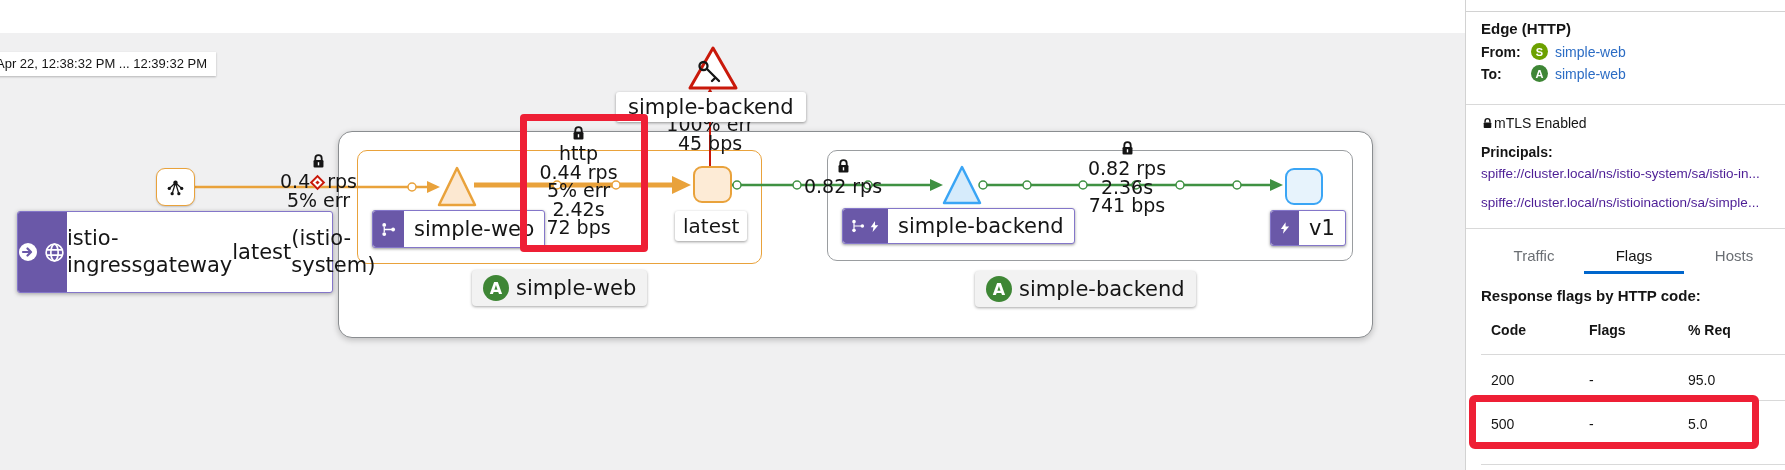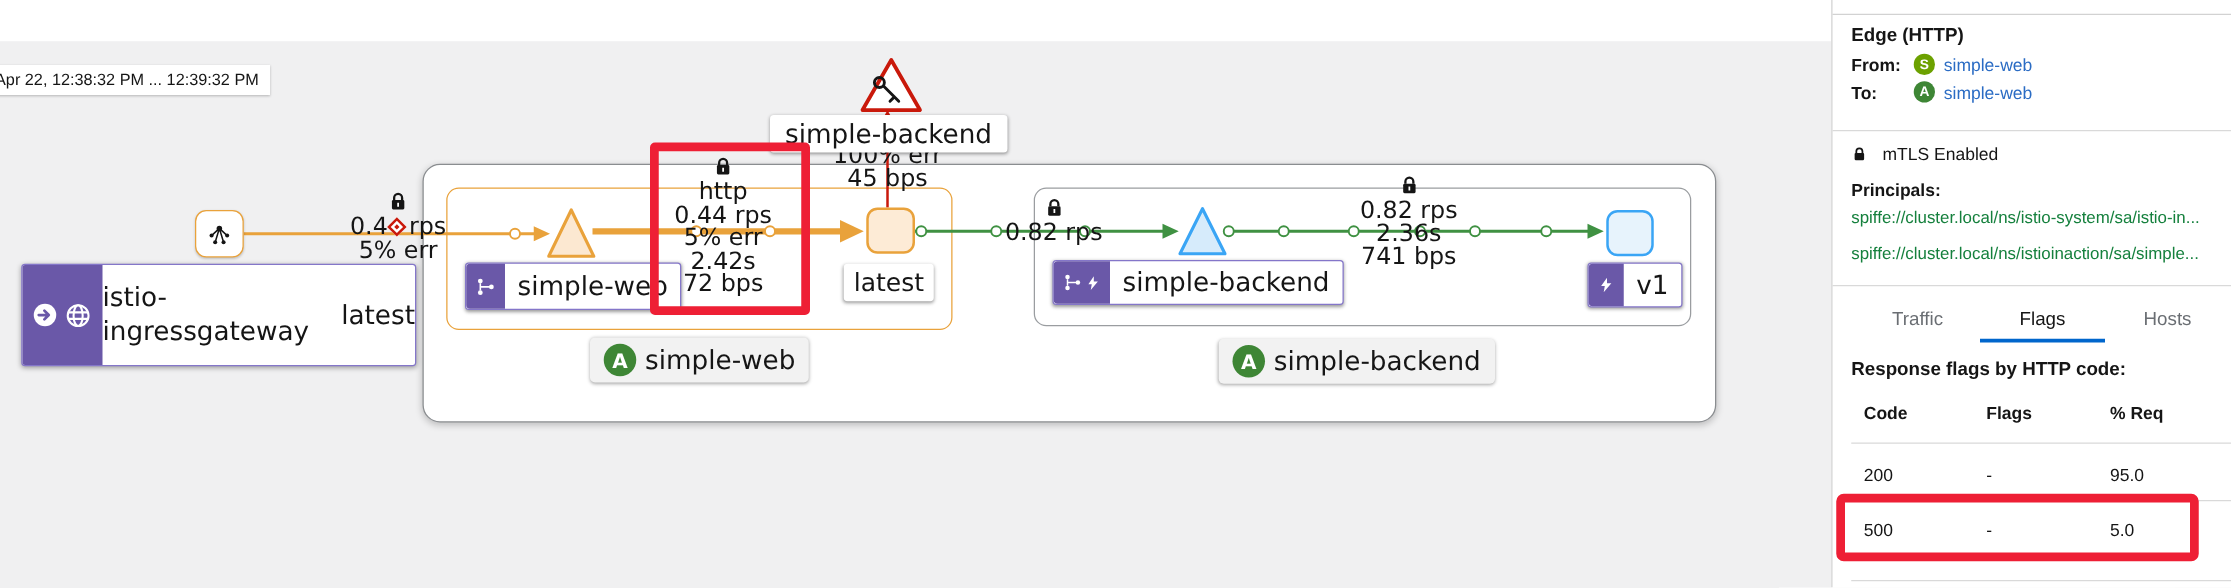--- a/index.html
+++ b/index.html
@@ -67,21 +67,21 @@
   .sb-abs { position:absolute; left:15px; white-space:nowrap; }
   .sb-title { top:20px; font-weight:bold; font-size:15px; }
   .sb-row { display:flex; align-items:center; gap:7px; }
   .sb-row .lbl { font-weight:bold; width:43px; }
   .mini-badge { width:17px; height:17px; border-radius:50%; color:#fff; font-size:11px; font-weight:bold;
                 display:flex; align-items:center; justify-content:center; }
   .mb-s { background:#6ca100; } .mb-a { background:#3e8635; }
   .sb-link { color:#2b6cc4; cursor:pointer; }
   .sb-hr { position:absolute; left:0; width:320px; height:1px; background:#d9d9d9; }
   .sb-bold { font-weight:bold; }
-  .sb-principal { font-size:13.5px; color:#15803d; }
+  .sb-principal { font-size:13.5px; color:#4c1d95; }
   .tab { position:absolute; width:100px; text-align:center; top:247px; font-size:15px; color:#6a6e73; cursor:pointer; }
   .tab.active { color:#151515; }
   .tab-underline { position:absolute; left:118px; top:271px; width:100px; height:3px; background:#0066cc; }
   .cell { position:absolute; white-space:nowrap; }
   .c0 { left:25px; } .c1 { left:123px; } .c2 { left:222px; }
 </style>
 </head>
 <body>
 
 <div class="stage">
@@ -169,20 +169,21 @@
         </svg>
         <svg width="25" height="25" viewBox="0 0 24 24" fill="none" stroke="#fff" stroke-width="1.6">
           <circle cx="12" cy="12" r="8"></circle>
             <ellipse cx="12" cy="12" rx="3.5" ry="8"></ellipse>
           <path d="M4.5 9.5h15M4.5 14.5h15"></path>
         </svg>
       </div>
       <div class="gw-text">
         <span>istio-ingressgateway</span>
         <span>latest</span>
+        <span>(istio-system)</span>
       </div>
     </div>
 
     <div class="chip bordered" style="left:372px;top:177px;height:38px;">
       <span class="vbadge">
         <svg width="17" height="17" viewBox="0 0 24 24">
             <g fill="#fff">
               <circle cx="6" cy="5.5" r="2.7"></circle>
               <circle cx="6" cy="18.5" r="2.7"></circle>
               <circle cx="18.5" cy="12" r="2.7"></circle>
@@ -298,21 +299,21 @@
       <span class="sb-link">simple-web</span>
     </div>
     <div class="sb-abs sb-row" style="top:65px;">
       <span class="lbl">To:</span>
       <span class="mini-badge mb-a">A</span>
       <span class="sb-link">simple-web</span>
     </div>
 
     <div class="sb-hr" style="top:104px;"></div>
 
-    <div class="sb-abs sb-row" style="top:115px;gap:12px;">
+    <div class="sb-abs sb-row" style="top:115px;gap:0;">
       <svg width="13" height="13" viewBox="0 0 24 24">
         <path d="M7.5 10V7.5a4.5 4.5 0 0 1 9 0V10" fill="none" stroke="#151515" stroke-width="2.6"></path>
         <rect x="5" y="10" width="14" height="10.5" rx="1.5" fill="#151515"></rect>
       </svg>
       <span>mTLS Enabled</span>
     </div>
 
     <div class="sb-abs sb-bold" style="top:144px;">Principals:</div>
     <div class="sb-abs sb-principal" style="top:166px;">spiffe://cluster.local/ns/istio-system/sa/istio-in...</div>
     <div class="sb-abs sb-principal" style="top:195px;">spiffe://cluster.local/ns/istioinaction/sa/simple...</div>

